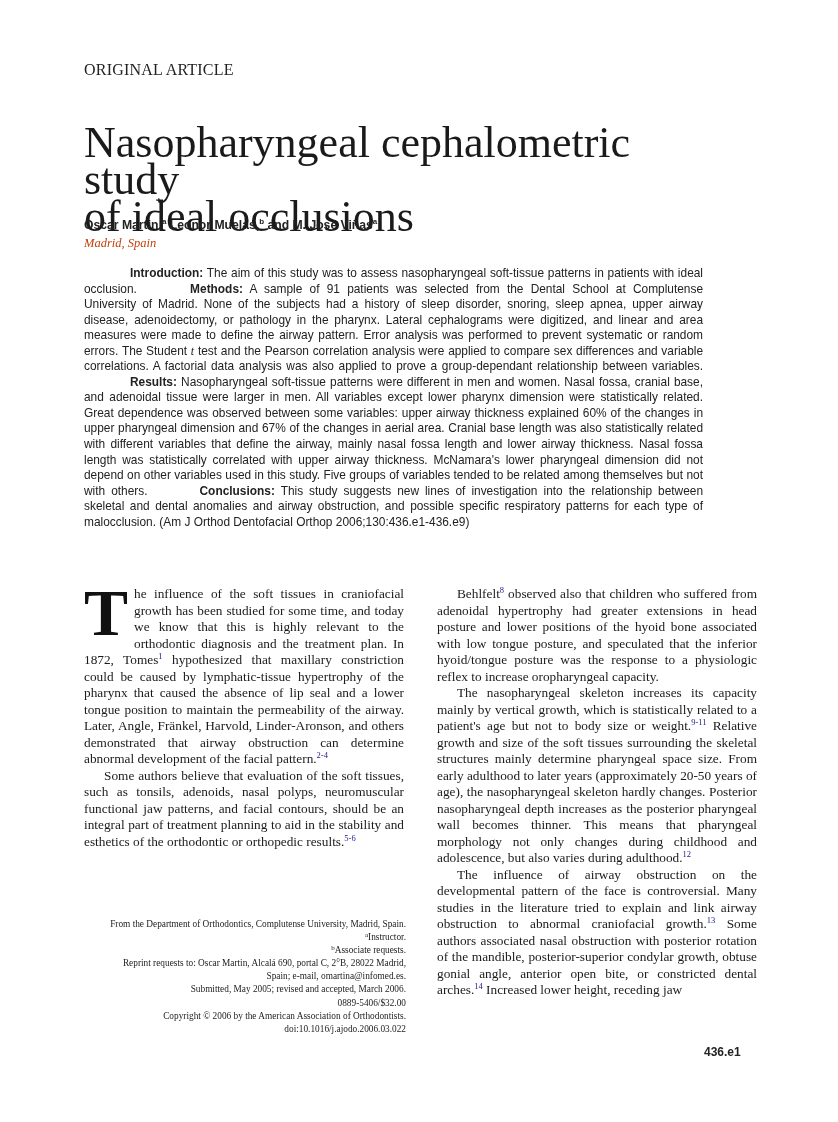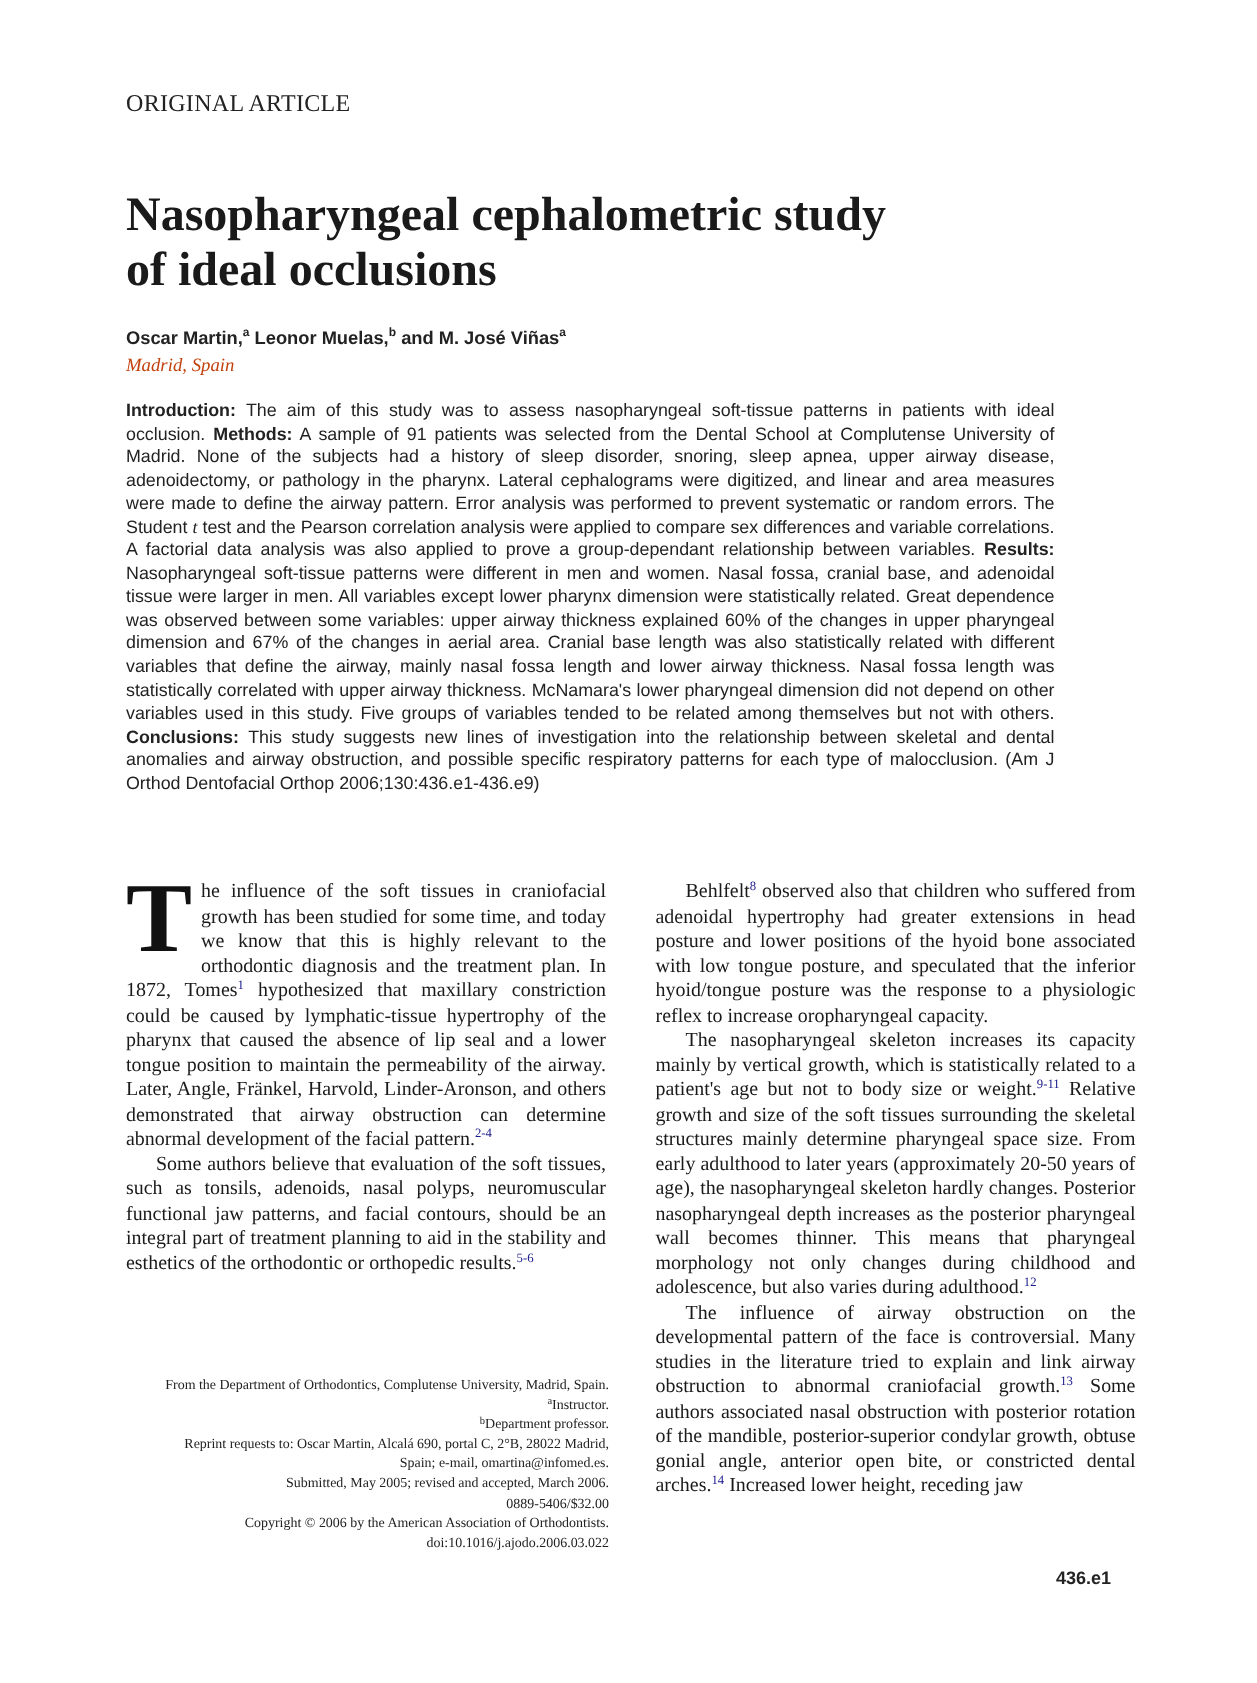--- a/index.html
+++ b/index.html
@@ -5,39 +5,39 @@
   html, body { margin: 0; padding: 0; background: #ffffff; }
   body { width: 838px; height: 1122px; position: relative; overflow: hidden; color: #1a1a1a; }
   .page { position: absolute; left: 0; top: 0; width: 838px; height: 946px; }
 
   .section-label {
     position: absolute; left: 84px; top: 61px;
     font-family: "Liberation Serif", serif; font-size: 16px; letter-spacing: 0.2px; color: #222;
   }
   .title {
     position: absolute; left: 84px; top: 124px; width: 640px;
-    font-family: "Liberation Serif", serif; font-size: 32px; line-height: 37px; color: #1a1a1a;
-    margin: 0; font-weight: bold;
+    font-family: "Liberation Serif", serif; font-size: 44px; line-height: 37px; color: #1a1a1a;
+    margin: 0; font-weight: normal;
   }
   .authors {
     position: absolute; left: 84px; top: 218px;
     font-family: "Liberation Sans", sans-serif; font-size: 12.2px; font-weight: bold; color: #222;
   }
   .authors sup { font-size: 8px; font-weight: bold; vertical-align: 5px; line-height: 0; }
   .affil {
     position: absolute; left: 84px; top: 236px;
     font-family: "Liberation Serif", serif; font-style: italic; font-size: 12.5px; color: #c2410c;
   }
 
   .abstract {
     position: absolute; left: 84px; top: 266px; width: 619px;
     font-family: "Liberation Sans", sans-serif; font-size: 11.9px; line-height: 15.55px;
     text-align: justify; color: #222; margin: 0;
   }
-  .abstract b { font-weight: bold; }
+  .abstract b { font-weight: bold; margin-left: 46px; }
   .abstract i { font-family: "Liberation Serif", serif; font-style: italic; }
 
   .col {
     position: absolute; width: 320px;
     font-family: "Liberation Serif", serif; font-size: 13.3px; line-height: 16.5px;
     text-align: justify; color: #1a1a1a;
   }
   .col.left { left: 84px; top: 586px; }
   .col.right { left: 437px; top: 586px; }
   .col p { margin: 0; }
@@ -87,21 +87,21 @@
 
   <div class="col right">
     <p class="indent"><span>Behlfelt</span><sup>8</sup><span> observed also that children who suffered from adenoidal hypertrophy had greater extensions in head posture and lower positions of the hyoid bone associated with low tongue posture, and speculated that the inferior hyoid/tongue posture was the response to a physiologic reflex to increase oropharyngeal capacity.</span></p>
     <p class="indent"><span>The nasopharyngeal skeleton increases its capacity mainly by vertical growth, which is statistically related to a patient's age but not to body size or weight.</span><sup>9-11</sup><span> Relative growth and size of the soft tissues surrounding the skeletal structures mainly determine pharyngeal space size. From early adulthood to later years (approximately 20-50 years of age), the nasopharyngeal skeleton hardly changes. Posterior nasopharyngeal depth increases as the posterior pharyngeal wall becomes thinner. This means that pharyngeal morphology not only changes during childhood and adolescence, but also varies during adulthood.</span><sup>12</sup></p>
     <p class="indent"><span>The influence of airway obstruction on the developmental pattern of the face is controversial. Many studies in the literature tried to explain and link airway obstruction to abnormal craniofacial growth.</span><sup>13</sup><span> Some authors associated nasal obstruction with posterior rotation of the mandible, posterior-superior condylar growth, obtuse gonial angle, anterior open bite, or constricted dental arches.</span><sup>14</sup><span> Increased lower height, receding jaw</span></p>
   </div>
 
   <div class="footnotes">
     <div>From the Department of Orthodontics, Complutense University, Madrid, Spain.</div>
     <div><sup>a</sup><span>Instructor.</span></div>
-    <div><sup>b</sup><span>Department professor.</span></div>
+    <div><sup>b</sup><span>Associate requests.</span></div>
     <div>Reprint requests to: Oscar Martin, Alcalá 690, portal C, 2°B, 28022 Madrid,</div>
     <div>Spain; e-mail, omartina@infomed.es.</div>
     <div>Submitted, May 2005; revised and accepted, March 2006.</div>
     <div>0889-5406/$32.00</div>
     <div>Copyright © 2006 by the American Association of Orthodontists.</div>
     <div>doi:10.1016/j.ajodo.2006.03.022</div>
   </div>
 
   <div class="page-number">436.e1</div>
 </div>

